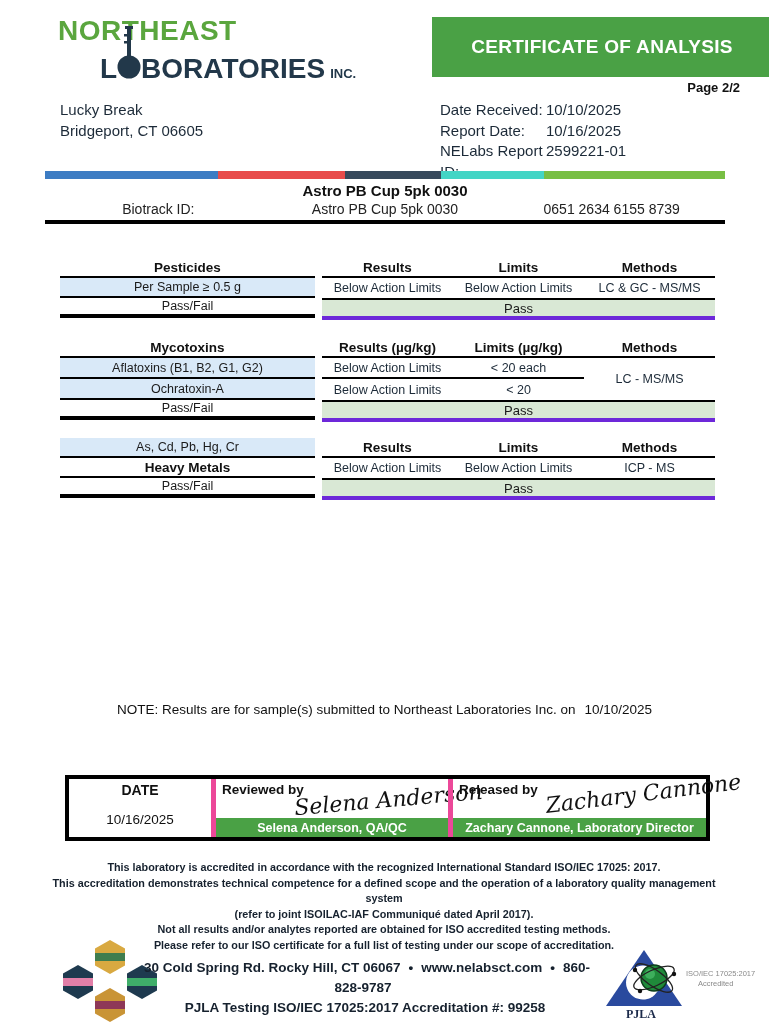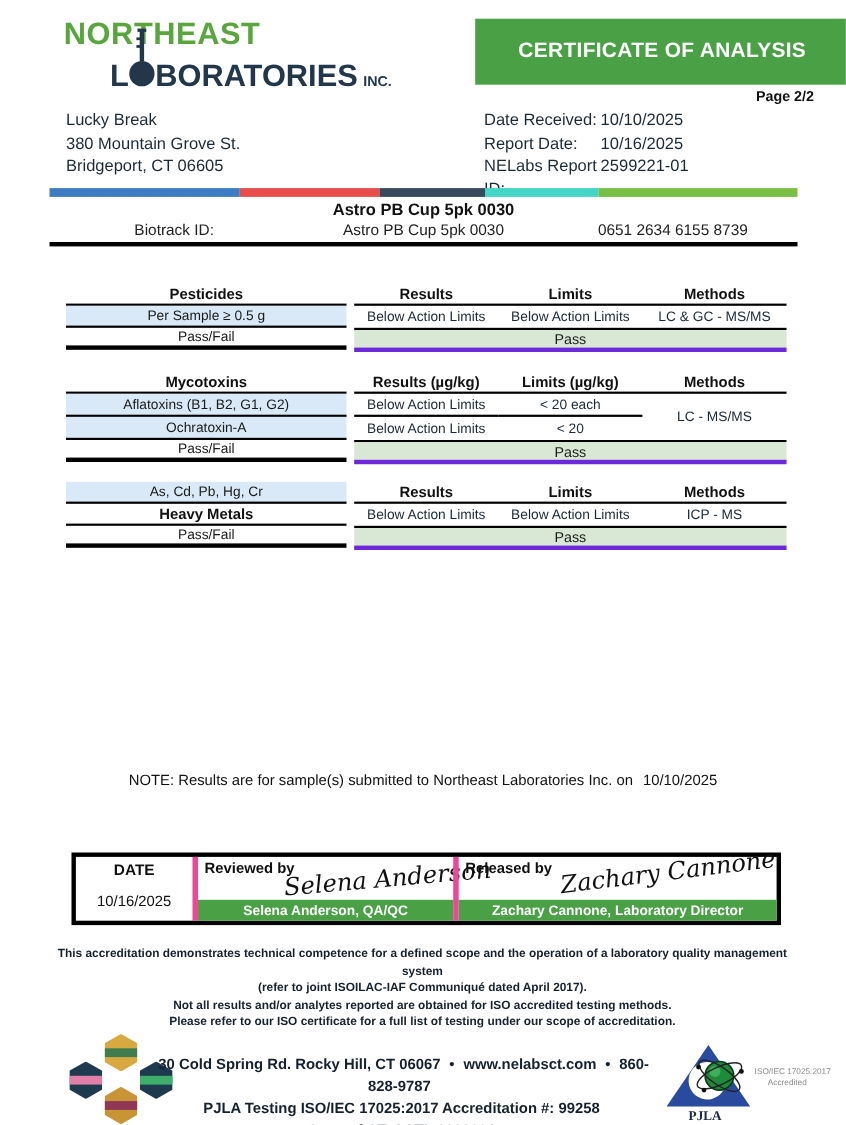--- a/index.html
+++ b/index.html
@@ -57,21 +57,21 @@
 
   
   .note { position:absolute; left:0; top:702px; width:769px; text-align:center; font-size:13.5px; color:#111; }
   .note .note-date { margin-left:9px; }
 
   
   .sign-table { position:absolute; left:65px; top:775px; width:645px; height:66px;
                 border:4px solid #000; display:flex; background:#fff; }
   .sc { position:relative; }
   .sc + .sc { border-left:5px solid #ec4899; }
-  .sc-date { width:106px; text-align:center; }
+  .sc-date { width:142px; text-align:center; }
   .sc-date .sc-h { font-weight:bold; font-size:14px; margin-top:3px; color:#111; }
   .sc-date .sc-v { font-size:13.5px; margin-top:14px; color:#111; }
   .sc-rev { width:237px; }
   .sc-rel { flex:1; }
   .sc-h-left { position:absolute; left:6px; top:3px; font-weight:bold; font-size:13.5px; color:#111; }
   .greenbar { position:absolute; left:0; bottom:0; width:100%; height:19px; background:#4aa145;
               color:#fff; font-weight:bold; font-size:12.5px; display:flex; align-items:center; justify-content:center; }
   .signature { position:absolute; font-family:"DejaVu Serif", serif; font-style:italic; font-size:22px;
                color:#111; transform:rotate(-5deg); white-space:nowrap; }
   .sig-rev { left:78px; top:8px; }
@@ -114,21 +114,20 @@
     </div>
   </div>
 
   <div class="banner">
     <span class="banner-text">CERTIFICATE OF ANALYSIS</span>
   </div>
   <div class="page-label">Page 2/2</div>
 
   <div class="client">
     <div>Lucky Break</div>
-    <div>380 Mountain Grove St.</div>
     <div>Bridgeport, CT 06605</div>
   </div>
 
   <div class="meta">
     <div class="meta-row">
       <div class="meta-label">Date Received:</div>
       <div class="meta-value">10/10/2025</div>
     </div>
     <div class="meta-row">
       <div class="meta-label">Report Date:</div>
@@ -236,20 +235,21 @@
       <div class="greenbar">Selena Anderson, QA/QC</div>
     </div>
     <div class="sc sc-rel">
       <div class="sc-h-left">Released by</div>
       <div class="signature sig-rel">Zachary Cannone</div>
       <div class="greenbar">Zachary Cannone, Laboratory Director</div>
     </div>
   </div>
 
   <div class="accred">
+    <div>This laboratory is accredited in accordance with the recognized International Standard ISO/IEC 17025: 2017.</div>
     <div>This accreditation demonstrates technical competence for a defined scope and the operation of a laboratory quality management system</div>
     <div>(refer to joint ISOILAC-IAF Communiqué dated April 2017).</div>
     <div>Not all results and/or analytes reported are obtained for ISO accredited testing methods.</div>
     <div>Please refer to our ISO certificate for a full list of testing under our scope of accreditation.</div>
   </div>
 
   <div class="badges">
     <div class="badge" style="left:37px; top:0; background:#d9a941;">
         <div class="band" style="background:#3f7d4e;"></div>
       </div>

